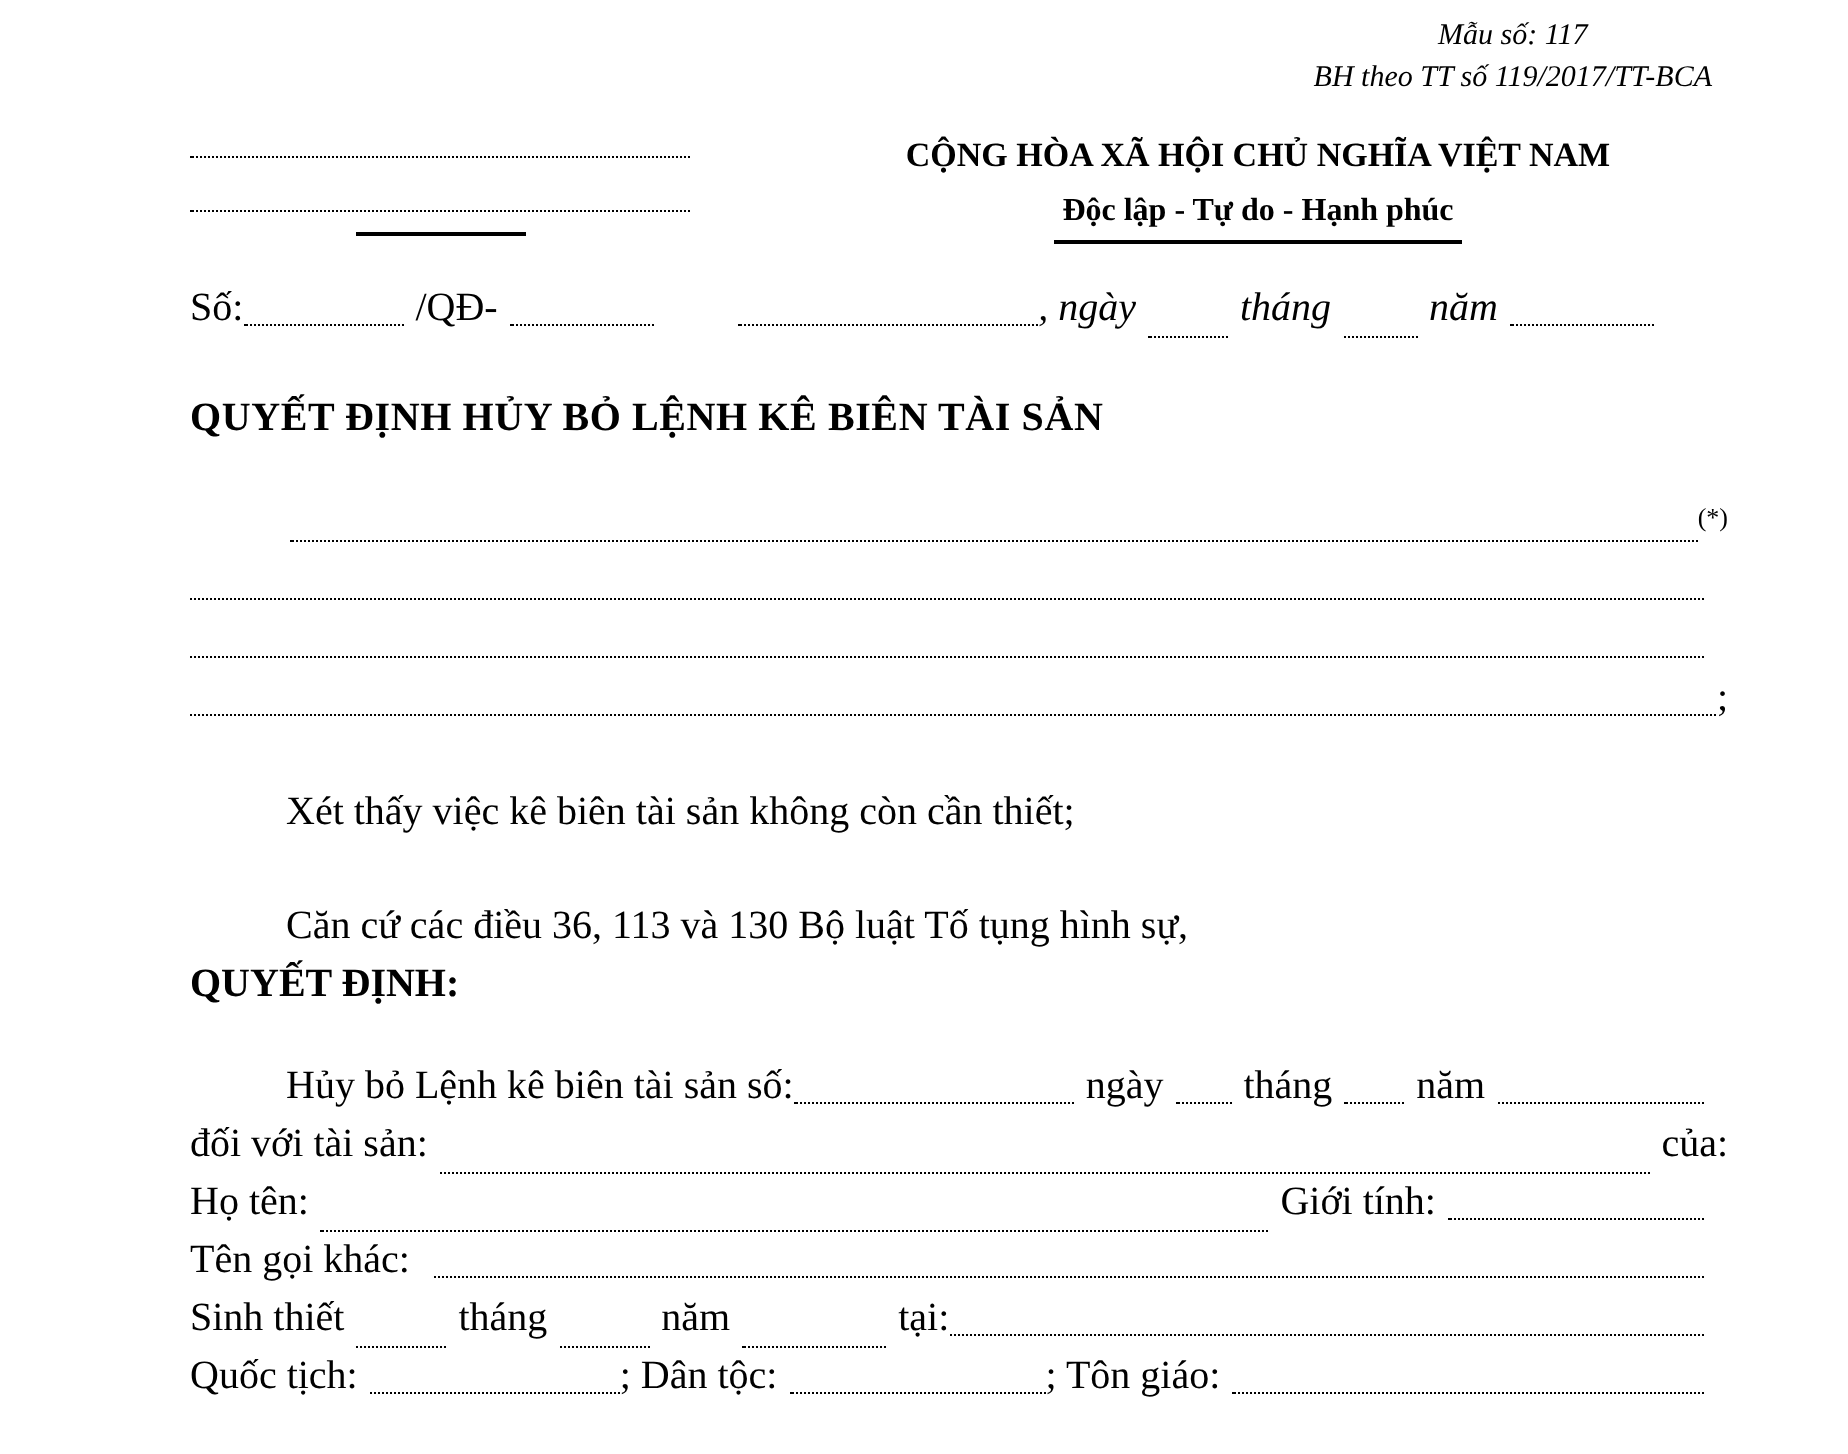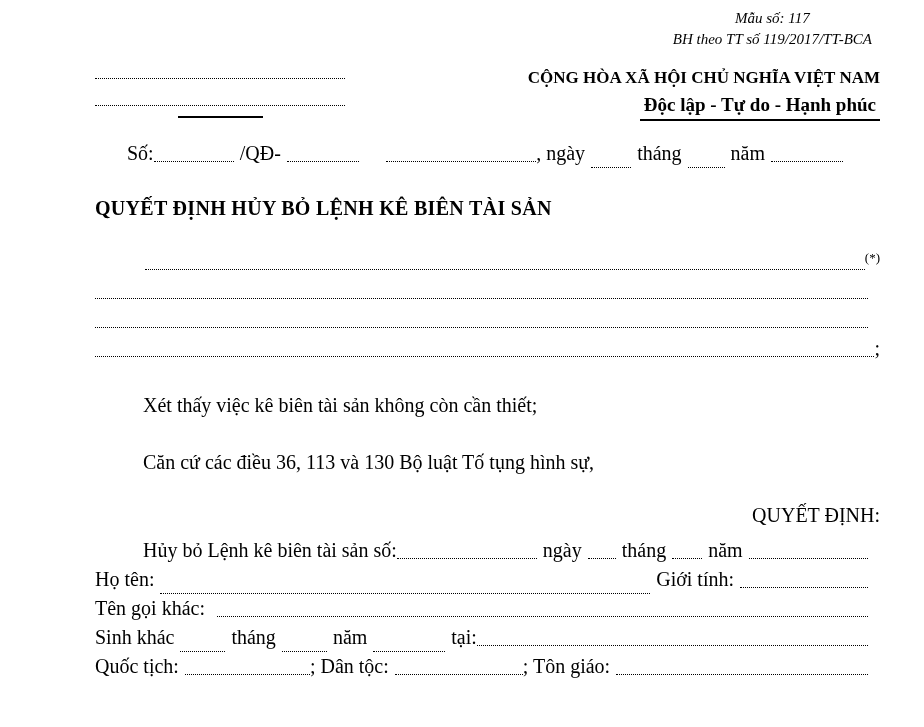--- a/index.html
+++ b/index.html
@@ -1,52 +1,52 @@
 <!DOCTYPE html>
 <html><head>
 <meta charset="utf-8">
 <style>
   html,body{margin:0;padding:0;background:#fff;}
   .page{
     position:relative;
     width:924px;height:727px;
     box-sizing:border-box;
-    padding:8px 44px 0 95px;
+    padding:8px 60px 0 95px;
     background:#fff;color:#000;
     font-family:"Liberation Serif","DejaVu Serif",serif;
     font-size:20px;line-height:29px;
     overflow:hidden;
   }
   .meta{
     width:fit-content;margin-left:auto;margin-right:8px;
     text-align:center;font-style:italic;font-size:15px;line-height:21px;
   }
   .header-row{display:flex;margin-top:16px;}
   .org-block{width:250px;}
   .org-line1{height:12px;border-bottom:1px dotted #000;}
   .org-line2{height:26px;border-bottom:1px dotted #000;}
   .org-rule{width:85px;border-top:2px solid #000;margin:10px auto 0 auto;}
-  .nation-block{margin-left:auto;width:470px;text-align:right;}
+  .nation-block{margin-left:auto;width:470px;text-align:center;}
   .nation-line1{font-weight:bold;font-size:17px;line-height:24px;}
-  .nation-line2{display:inline-block;font-weight:bold;font-size:19px;line-height:27px;
+  .nation-line2{display:inline-block;font-weight:bold;font-size:16px;line-height:27px;
     border-bottom:2px solid #000;padding:0 4px 1px 4px;}
   .row{display:flex;align-items:flex-end;height:29px;white-space:nowrap;}
   .lbl{flex:0 0 auto;}
   .dots{border-bottom:1px dotted #000;margin-bottom:6px;}
   .grow{flex:1 1 auto;}
   .mr12{margin-right:12px;}
-  .so-row{margin-top:18px;margin-left:32px;}
-  .so-right{display:flex;margin-left:auto;margin-right:37px;}
+  .so-row{margin-top:18px;}
+  .so-right{display:flex;margin-left:auto;margin-right:37px;font-style:italic;}
   .doc-title{margin-top:26px;text-align:left;font-weight:bold;font-size:20px;letter-spacing:.3px;height:29px;}
   .star-row{margin-top:24px;padding-left:50px;}
   .sup{font-size:13px;line-height:13px;margin-bottom:12px;flex:0 0 auto;}
   .indent{padding-left:48px;}
   .para{height:29px;margin-top:28px;}
-  .qd-heading{margin-top:24px;text-align:right;font-weight:normal;font-size:20px;height:29px;}
-  .huybo-row{margin-top:6px;}
+  .qd-heading{margin-top:0;text-align:left;font-weight:bold;font-size:20px;height:29px;}
+  .huybo-row{margin-top:22px;}
   .g6{margin:0 6px;}
   .gl6{margin-left:6px;}
   .w80{width:80px;}.w72{width:72px;}.w150{width:150px;}.w40{width:40px;}
   .w37{width:37px;}.w140{width:140px;}.w28{width:28px;}.w30{width:30px;}
   .w45{width:45px;}.w125{width:125px;}.w128{width:128px;}.w12gap{width:12px;border-bottom:none;}
 </style>
 </head>
 <body>
 
 <div class="page">
@@ -113,36 +113,41 @@
     <span class="dots w140"></span>
     <span class="lbl g6">ngày</span>
     <span class="dots w28"></span>
     <span class="lbl g6">tháng</span>
     <span class="dots w30"></span>
     <span class="lbl g6">năm</span>
     <span class="dots grow mr12"></span>
   </div>
 
 
+  <div class="row">
+    <span class="lbl">đối với tài sản:</span>
+    <span class="dots grow g6"></span>
+    <span class="lbl">của:</span>
+  </div>
 
   <div class="row">
     <span class="lbl">Họ tên:</span>
     <span class="dots grow g6"></span>
     <span class="lbl">Giới tính:</span>
     <span class="dots w128 mr12 gl6"></span>
   </div>
 
   <div class="row">
     <span class="lbl">Tên gọi khác:</span>
     <span class="w12gap"></span>
     <span class="dots grow mr12"></span>
   </div>
 
   <div class="row">
-    <span class="lbl">Sinh khác</span>
+    <span class="lbl">Sinh thiết</span>
     <span class="dots w45 g6"></span>
     <span class="lbl">tháng</span>
     <span class="dots w45 g6"></span>
     <span class="lbl">năm</span>
     <span class="dots w72 g6"></span>
     <span class="lbl">tại:</span>
     <span class="dots grow mr12"></span>
   </div>
 
   <div class="row">

